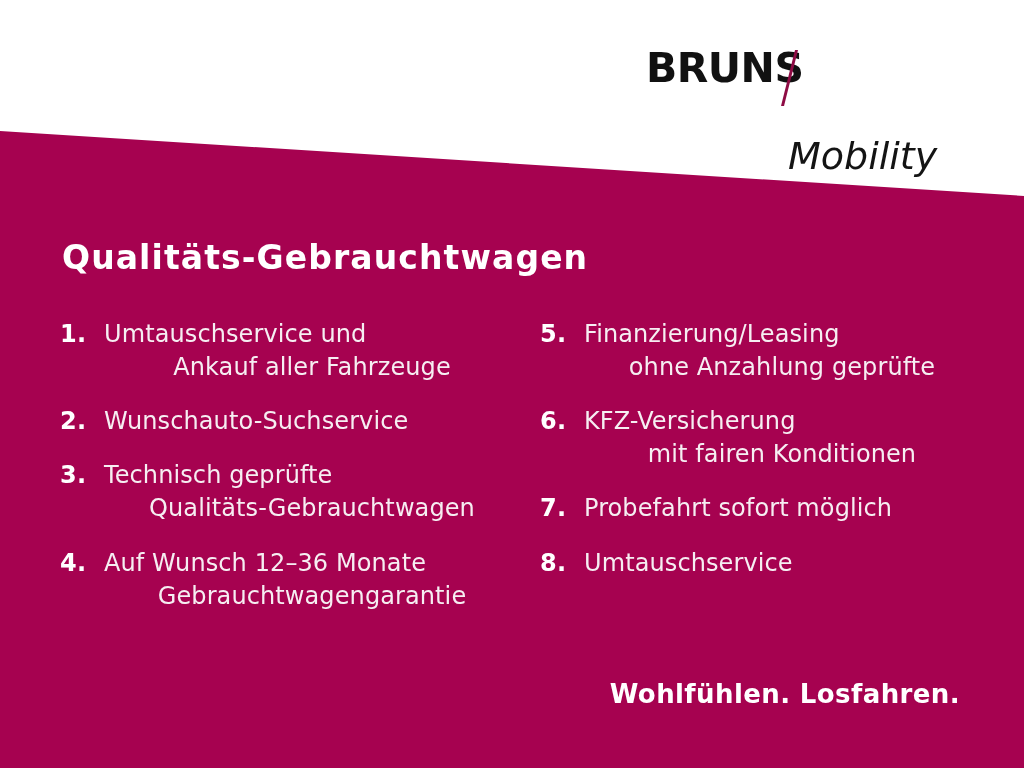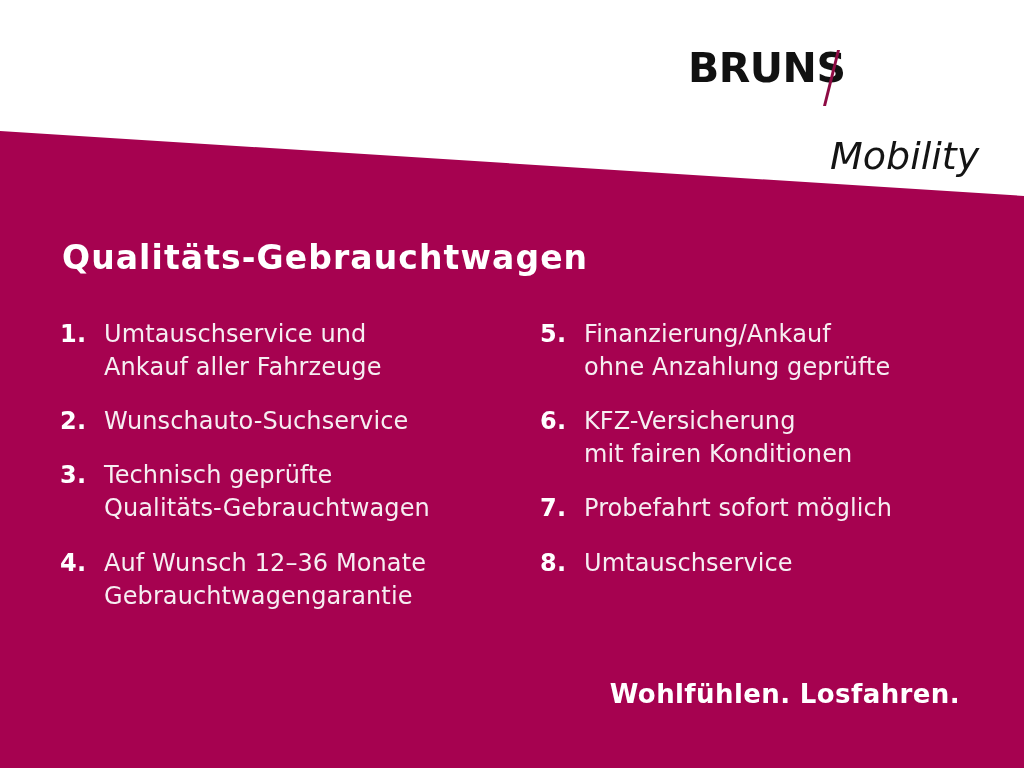--- a/index.html
+++ b/index.html
@@ -24,21 +24,21 @@
     position: absolute;
     inset: 0;
     width: 1024px;
     height: 768px;
     z-index: 0;
   }
 
   
   #logo {
     position: absolute;
-    left: 685px;
+    left: 643px;
     top: 48px;
     width: 320px;
     height: 110px;
     z-index: 3;
     text-align: right;
   }
   #logo-wordmark {
     position: absolute;
     left: 3px;
     top: 0px;
@@ -111,21 +111,21 @@
     letter-spacing: 0.2px;
   }
   .item-text {
     flex: 1 1 auto;
     font-size: 24px;
     font-weight: 400;
     color: #f6eef2;
     line-height: 1.38;
     letter-spacing: 0.1px;
   }
-  .item-text .line2 { display: block; }
+  .item-text .line2 { display: block; text-align: center; }
 
   
   #tagline {
     position: absolute;
     right: 64px;
     top: 679px;
     font-size: 26px;
     font-weight: bold;
     letter-spacing: 0.4px;
     color: #ffffff;
@@ -183,21 +183,21 @@
       </span>
     </div>
 
   </div>
 
   <div id="column-right" class="column">
 
     <div class="list-item">
       <span class="item-number">5.</span>
       <span class="item-text">
-        <span>Finanzierung/Ankauf</span>
+        <span>Finanzierung/Leasing</span>
         <span class="line2">ohne Anzahlung geprüfte</span>
       </span>
     </div>
 
     <div class="list-item">
       <span class="item-number">6.</span>
       <span class="item-text">
         <span>KFZ-Versicherung</span>
         <span class="line2">mit fairen Konditionen</span>
       </span>

